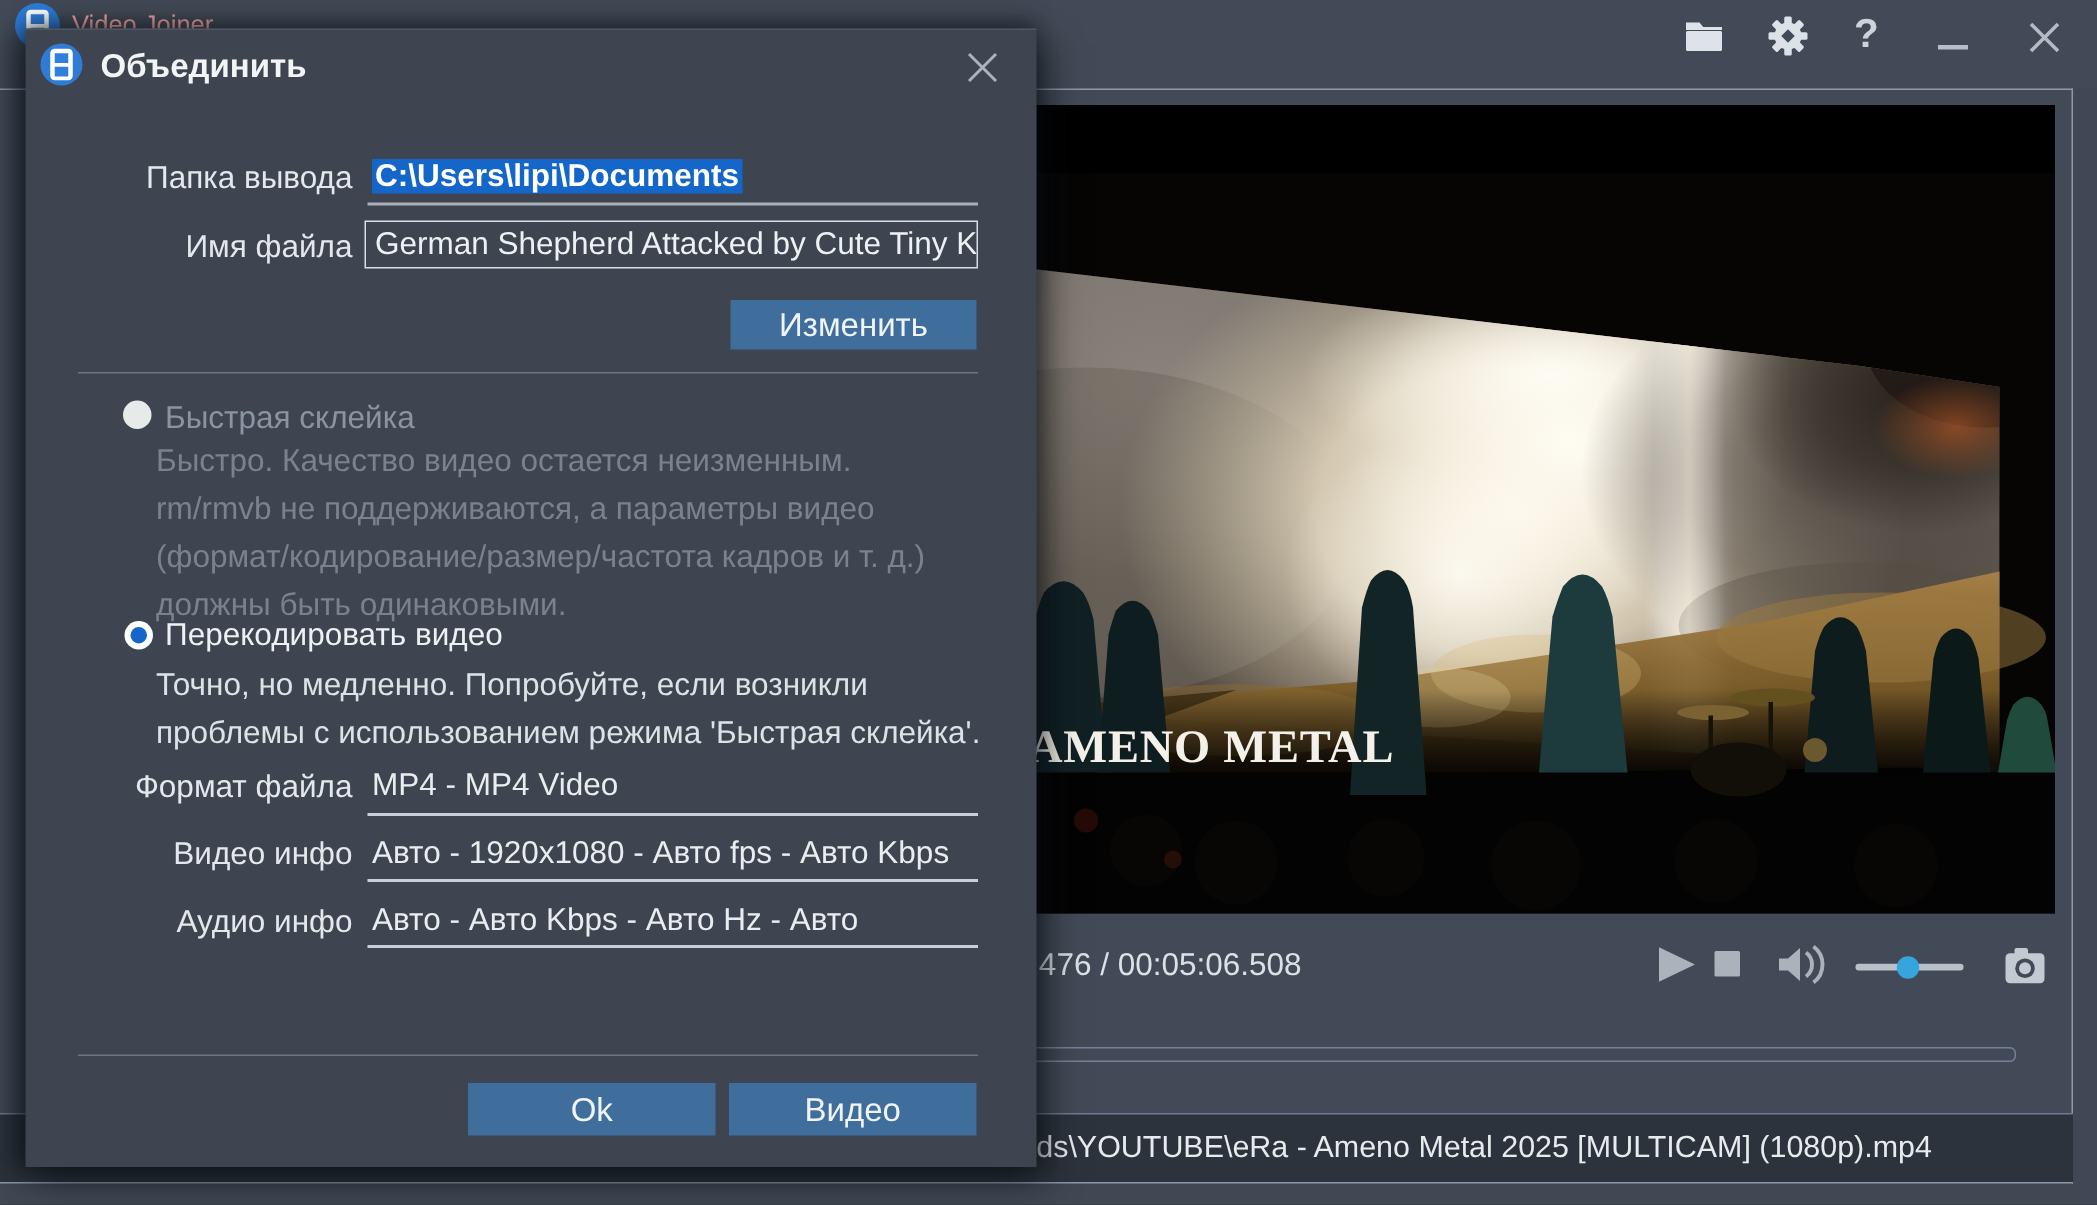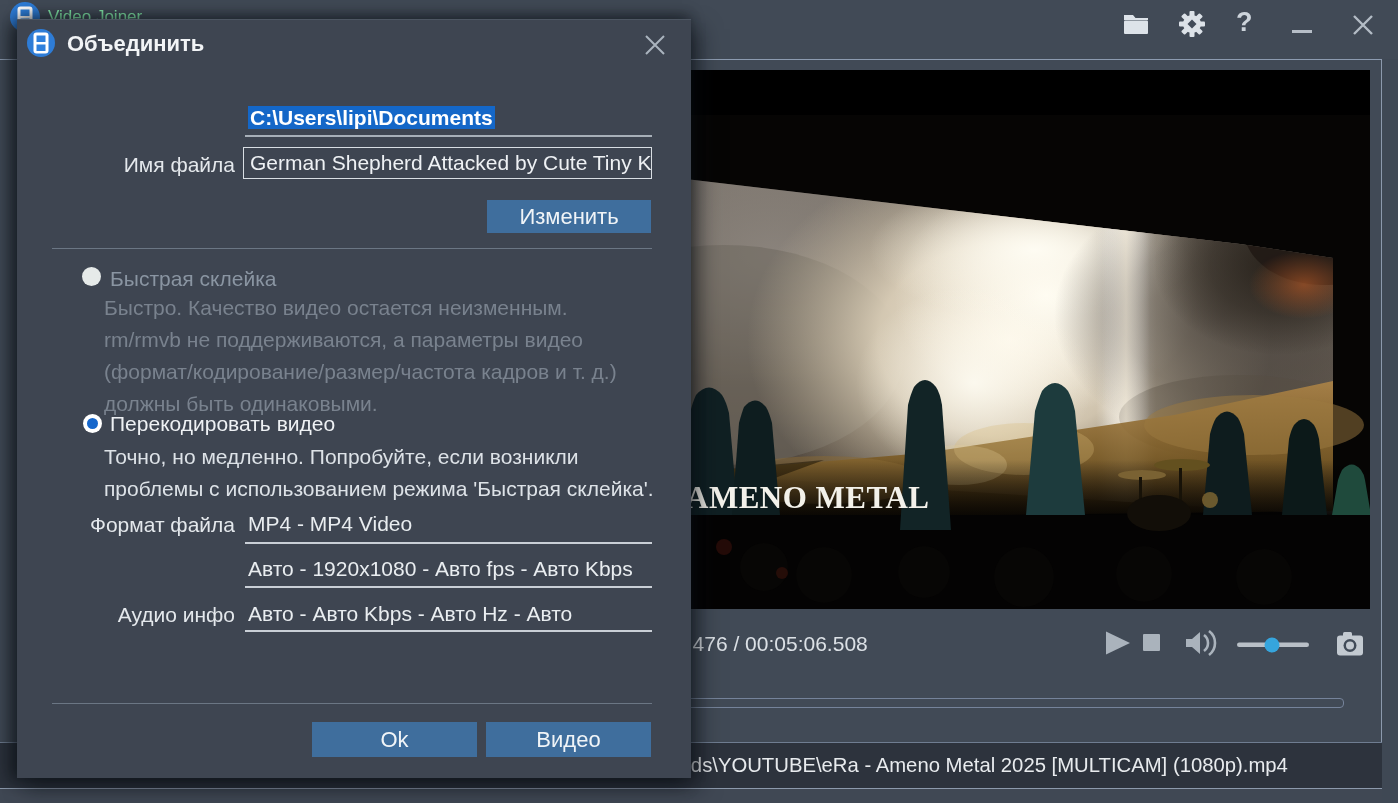--- a/index.html
+++ b/index.html
@@ -36,21 +36,21 @@
 <body>
 <div id="root">
   <div id="win">
 
     <svg class="tbico" style="left:8px;top:1px" width="36" height="36" viewBox="0 0 36 36">
       <circle cx="17" cy="16" r="15" fill="#2e7cd6"></circle>
       <rect x="9.5" y="5.5" width="15" height="21" rx="3" fill="#fff"></rect>
       <rect x="12.5" y="8.5" width="9" height="6.5" fill="#2f80dc"></rect>
       <rect x="12.5" y="17.5" width="9" height="6.5" fill="#2f80dc"></rect>
     </svg>
-    <div class="tbico" style="left:48px;top:7px;font-size:17px;color:#86efac;">Video Joiner</div>
+    <div class="tbico" style="left:48px;top:7px;font-size:17px;color:#fca5a5;">Video Joiner</div>
     <svg class="tbico" style="left:1122px;top:12px" width="28" height="24" viewBox="0 0 28 24">
       <path d="M2 3 h9 l2.5 3 H26 v2 H2 z" fill="#dde3e9"></path>
       <rect x="2" y="8.6" width="24" height="13.4" rx="1" fill="#dde3e9"></rect>
     </svg>
     <svg class="tbico" style="left:1178px;top:10px" width="28" height="28" viewBox="0 0 28 28">
       <g fill="#dce2e8">
         <circle cx="14" cy="14" r="9"></circle>
         <g>
           <rect x="11.5" y="1" width="5" height="6" rx="1"></rect>
           <rect x="11.5" y="21" width="5" height="6" rx="1"></rect>
@@ -221,20 +221,21 @@
       <circle cx="15" cy="15" r="14" fill="#2e7cd6"></circle>
       <rect x="7.5" y="4.5" width="15" height="21" rx="3" fill="#fff"></rect>
       <rect x="10.5" y="7.5" width="9" height="6.5" fill="#2f80dc"></rect>
       <rect x="10.5" y="16.5" width="9" height="6.5" fill="#2f80dc"></rect>
     </svg>
     <div class="abs" style="left:50px;top:11px;font-size:22px;font-weight:bold;color:#f2f4f6;">Объединить</div>
     <svg class="abs" style="left:626px;top:13px" width="24" height="24" viewBox="0 0 24 24">
       <path d="M3 3 L21 21 M21 3 L3 21" stroke="#aab4be" stroke-width="2" fill="none"></path>
     </svg>
 
+    <div class="dlabel" style="top:87px;">Папка вывода</div>
     <div class="dvalue" style="top:86px;font-weight:bold;"><span style="background:#1467c8;color:#fff;padding:0 2px;">C:\Users\lipi\Documents</span></div>
     <div class="uline" style="top:115px;background:#a7afb8;"></div>
 
     <div class="dlabel" style="top:133px;">Имя файла</div>
     <div class="abs" style="left:226px;top:127px;width:409px;height:32px;border:1px solid #d9dee3;
          overflow:hidden;font-size:21px;color:#eef1f4;padding:3px 0 0 6px;white-space:nowrap;">German Shepherd Attacked by Cute Tiny K</div>
 
     <div class="btn" style="left:470px;top:180px;width:164px;height:33px;">Изменить</div>
 
     <div class="sep" style="top:228px;"></div>
@@ -249,20 +250,21 @@
     <div class="abs" style="left:66px;top:394px;width:19px;height:19px;border-radius:50%;background:#fff;"></div>
     <div class="abs" style="left:70px;top:398px;width:11px;height:11px;border-radius:50%;background:#1566cb;"></div>
     <div class="rlabel" style="top:392px;color:#eef1f4;">Перекодировать видео</div>
     <div class="wtxt" style="top:421px;">Точно, но медленно. Попробуйте, если возникли
 проблемы с использованием режима 'Быстрая склейка'.</div>
 
     <div class="dlabel" style="top:493px;">Формат файла</div>
     <div class="dvalue" style="top:492px;">MP4 - MP4 Video</div>
     <div class="uline" style="top:522px;"></div>
 
+    <div class="dlabel" style="top:538px;">Видео инфо</div>
     <div class="dvalue" style="top:537px;">Авто - 1920x1080 - Авто fps - Авто Kbps</div>
     <div class="uline" style="top:566px;"></div>
 
     <div class="dlabel" style="top:583px;">Аудио инфо</div>
     <div class="dvalue" style="top:582px;">Авто - Авто Kbps - Авто Hz - Авто</div>
     <div class="uline" style="top:610px;"></div>
 
 
     <div class="sep" style="top:683px;"></div>
 

